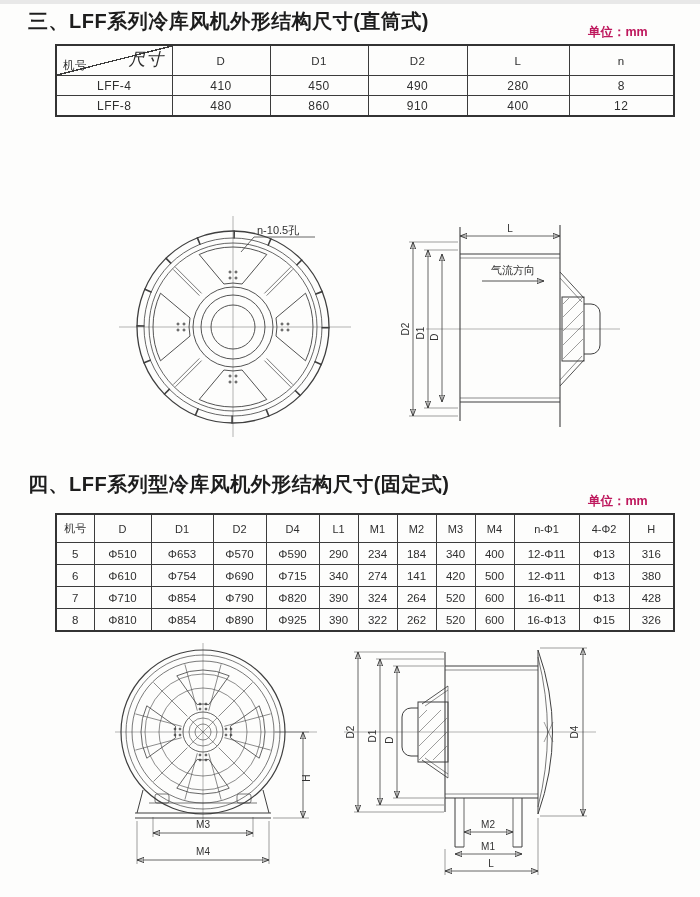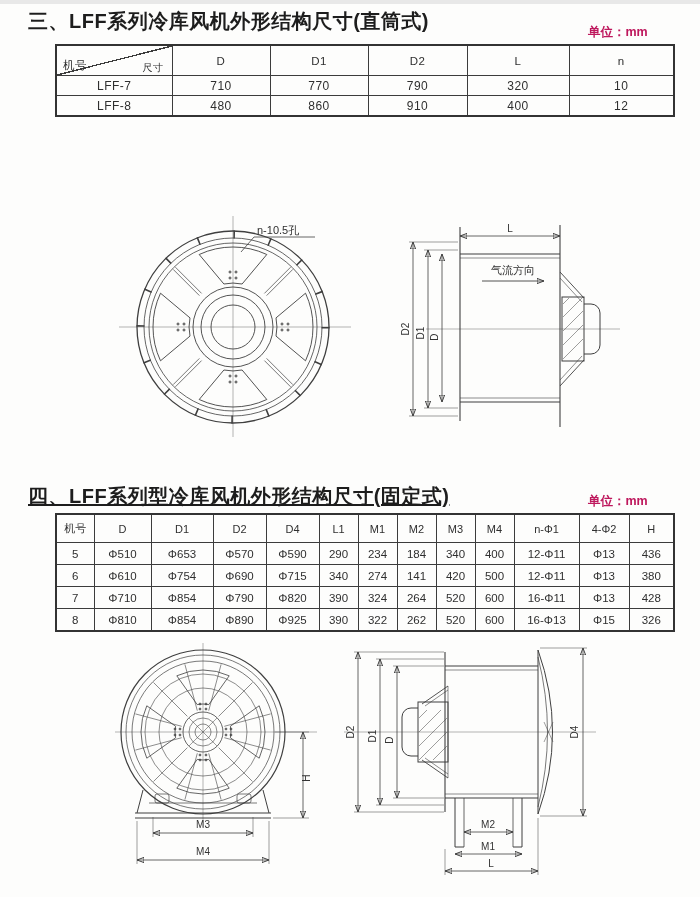--- a/index.html
+++ b/index.html
@@ -12,21 +12,21 @@
   table.dim td,table.dim th{border:1px solid #3c3c3c;text-align:center;vertical-align:middle;
             padding:0;font-weight:normal;color:#2f2f2f;}
   #table1{top:40px;width:618px;font-size:12px;letter-spacing:0.5px;border:2px solid #333;}
   #table1 th{height:29px;font-size:11.5px;}
   #table1 td{height:19px;}
   #table2{top:509px;width:618px;font-size:11.5px;border:2px solid #333;}
   #table2 th{height:27px;font-size:11px;}
   #table2 td{height:21px;}
   .corner{position:relative;background:
      linear-gradient(to bottom right,transparent 48.8%,#3c3c3c 48.8%,#3c3c3c 51.2%,transparent 51.2%);}
-  .corner .c-top{position:absolute;top:15px;right:8px;font-size:10px;}
+  .corner .c-top{position:absolute;top:2px;right:8px;font-size:17px;font-style:italic;}
   .corner .c-bot{position:absolute;bottom:2px;left:6px;font-size:11.5px;}
   svg{position:absolute;overflow:visible;}
   svg line,svg circle,svg path,svg rect,svg polyline{stroke:#3f3f3f;fill:none;}
   .cl{stroke:#6a6a6a;stroke-width:0.5;}
   .dt{font-size:10px;fill:#333;stroke:none;font-family:"Liberation Sans","DejaVu Sans",sans-serif;}
   .dtc{font-size:11px;fill:#2f2f2f;stroke:none;font-family:"Liberation Sans","DejaVu Sans",sans-serif;}
 </style>
 </head>
 <body>
 
@@ -50,26 +50,26 @@
         <span class="c-top">尺寸</span>
         <span class="c-bot">机号</span>
       </th>
       <th>D</th>
       <th>D1</th>
       <th>D2</th>
       <th>L</th>
       <th>n</th>
     </tr>
     <tr>
-      <td>LFF-7</td>
-          <td>710</td>
-          <td>770</td>
-          <td>790</td>
-          <td>320</td>
-          <td>10</td>
+      <td>LFF-4</td>
+          <td>410</td>
+          <td>450</td>
+          <td>490</td>
+          <td>280</td>
+          <td>8</td>
     </tr>
     <tr>
       <td>LFF-8</td>
           <td>480</td>
           <td>860</td>
           <td>910</td>
           <td>400</td>
           <td>12</td>
     </tr>
   </tbody>
@@ -179,21 +179,21 @@
       <path d="M186,88 L193,88 A9,9 0 0 1 202,97 L202,129 A9,9 0 0 1 193,138 L186,138" stroke-width="1"></path>
       <g stroke-width="0.9">
         <line x1="162" y1="56" x2="186" y2="82"></line>
         <line x1="162" y1="62" x2="184" y2="86" stroke-width="0.6"></line>
         <line x1="162" y1="170" x2="186" y2="144"></line>
         <line x1="162" y1="164" x2="184" y2="140" stroke-width="0.6"></line>
       </g>
     </g>
   </svg>
 
-  <div class="sec-title" style="top:479px;text-decoration:underline;">四、LFF系列型冷库风机外形结构尺寸(固定式)</div>
+  <div class="sec-title" style="top:467px;">四、LFF系列型冷库风机外形结构尺寸(固定式)</div>
   <div class="unit" style="top:489px;">单位：mm</div>
 
   <table class="dim" id="table2">
     <colgroup>
         <col style="width:38px">
         <col style="width:57px">
         <col style="width:62px">
         <col style="width:53px">
         <col style="width:53px">
         <col style="width:39px">
@@ -227,21 +227,21 @@
           <td>Φ653</td>
           <td>Φ570</td>
           <td>Φ590</td>
           <td>290</td>
           <td>234</td>
           <td>184</td>
           <td>340</td>
           <td>400</td>
           <td>12-Φ11</td>
           <td>Φ13</td>
-          <td>436</td>
+          <td>316</td>
     </tr>
     <tr>
       <td>6</td>
           <td>Φ610</td>
           <td>Φ754</td>
           <td>Φ690</td>
           <td>Φ715</td>
           <td>340</td>
           <td>274</td>
           <td>141</td>

